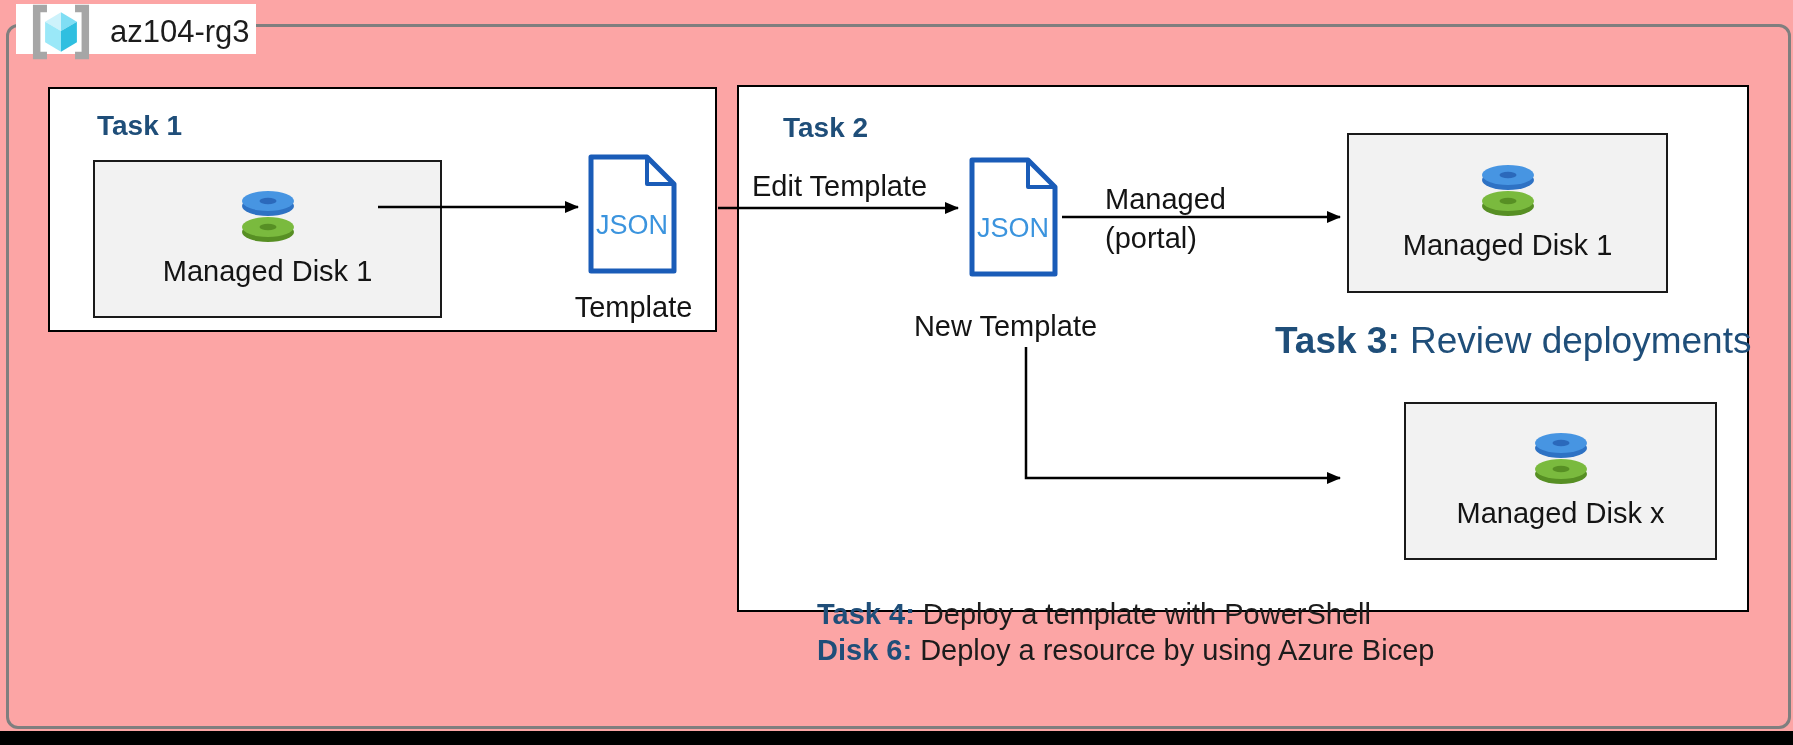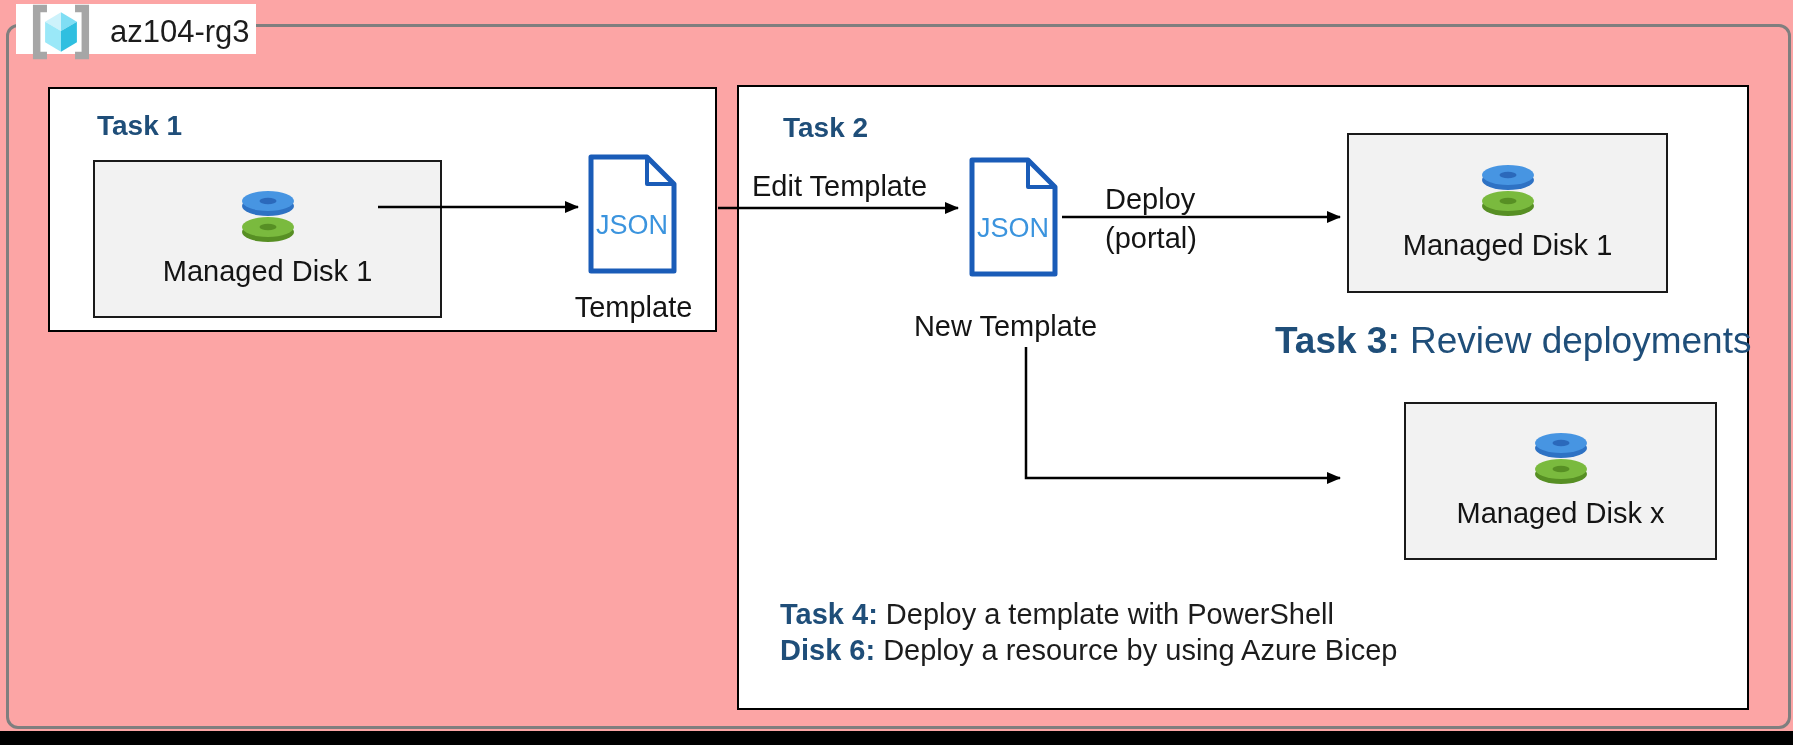--- a/index.html
+++ b/index.html
@@ -16,21 +16,21 @@
   }
   .rg-mask{left:16px;top:4px;width:240px;height:50px;background:#fff;z-index:1;}
   .rg-icon{left:25px;top:3px;z-index:2;}
   .rg-name{left:110px;top:14px;font-size:31px;z-index:2;white-space:nowrap;}
 
   .black-bar{left:0;top:731px;width:1793px;height:14px;background:#000;z-index:6;}
 
   
   .task-box{box-sizing:border-box;border:2.5px solid #000;background:#fff;z-index:1;}
   .task1{left:48px;top:87px;width:669px;height:245px;}
-  .task2{left:737px;top:85px;width:1012px;height:625px;}
+  .task2{left:737px;top:85px;width:1012px;height:527px;}
   .task-title{position:absolute;font-weight:bold;font-size:28px;color:#1f4e79;white-space:nowrap;text-align:center;}
   .task1 .task-title{left:47px;top:21px;}
   .task2 .task-title{left:44px;top:25px;}
 
   
   .disk-box{
     box-sizing:border-box;background:#f2f2f2;border:2px solid #1a1a1a;z-index:2;
     display:flex;flex-direction:column;align-items:center;justify-content:center;gap:13px;
   }
   .md1{left:93px;top:160px;width:349px;height:158px;}
@@ -49,21 +49,21 @@
   .arrow-label{font-size:29px;color:#141414;white-space:nowrap;z-index:2;}
   .lbl-edit{left:752px;top:170px;}
   .lbl-deploy{left:1105px;top:183px;}
   .lbl-portal{left:1105px;top:222px;}
 
   
   .task3-line{left:1275px;top:320px;font-size:37px;color:#1f4e79;white-space:nowrap;z-index:2;}
   .task3-line b{font-weight:bold;}
   .tasks456{left:780px;top:596px;font-size:29px;line-height:36px;color:#1c1c1c;z-index:2;}
   .tasks456 b{color:#1f4e79;font-weight:bold;}
-  .tasks456 .task-line{white-space:nowrap;}
+  .tasks456 .task-line{white-space:nowrap;margin-left:37px;}
 
   .arrows{left:0;top:0;z-index:5;pointer-events:none;}
 </style>
 </head>
 <body>
 
 <div class="canvas">
 
   <svg width="0" height="0" style="position:absolute" aria-hidden="true">
     <defs>
@@ -116,21 +116,21 @@
 
   <div class="abs arrow-label lbl-edit">Edit Template</div>
 
   <svg class="abs json-doc" style="left:967px;top:156px" width="92" height="122" viewBox="0 0 92 122">
     <path d="M5 4 H61 L88 31 V118 H5 Z" fill="#ffffff" stroke="#1a5cb8" stroke-width="5" stroke-linejoin="round"></path>
     <path d="M61 4 V31 H88" fill="none" stroke="#1a5cb8" stroke-width="4" stroke-linejoin="round"></path>
     <text class="json-text" x="46" y="81" text-anchor="middle">JSON</text>
   </svg>
   <div class="abs icon-label lbl-new-template">New Template</div>
 
-  <div class="abs arrow-label lbl-deploy">Deploy</div>
+  <div class="abs arrow-label lbl-deploy">Managed</div>
   <div class="abs arrow-label lbl-portal">(portal)</div>
 
   <div class="abs disk-box md2">
     <svg width="56" height="52" viewBox="0 0 56 52">
         <use href="#disk-stack"></use>
       </svg>
     <div class="disk-label">Managed Disk 1</div>
   </div>
 
   <div class="abs task3-line">

